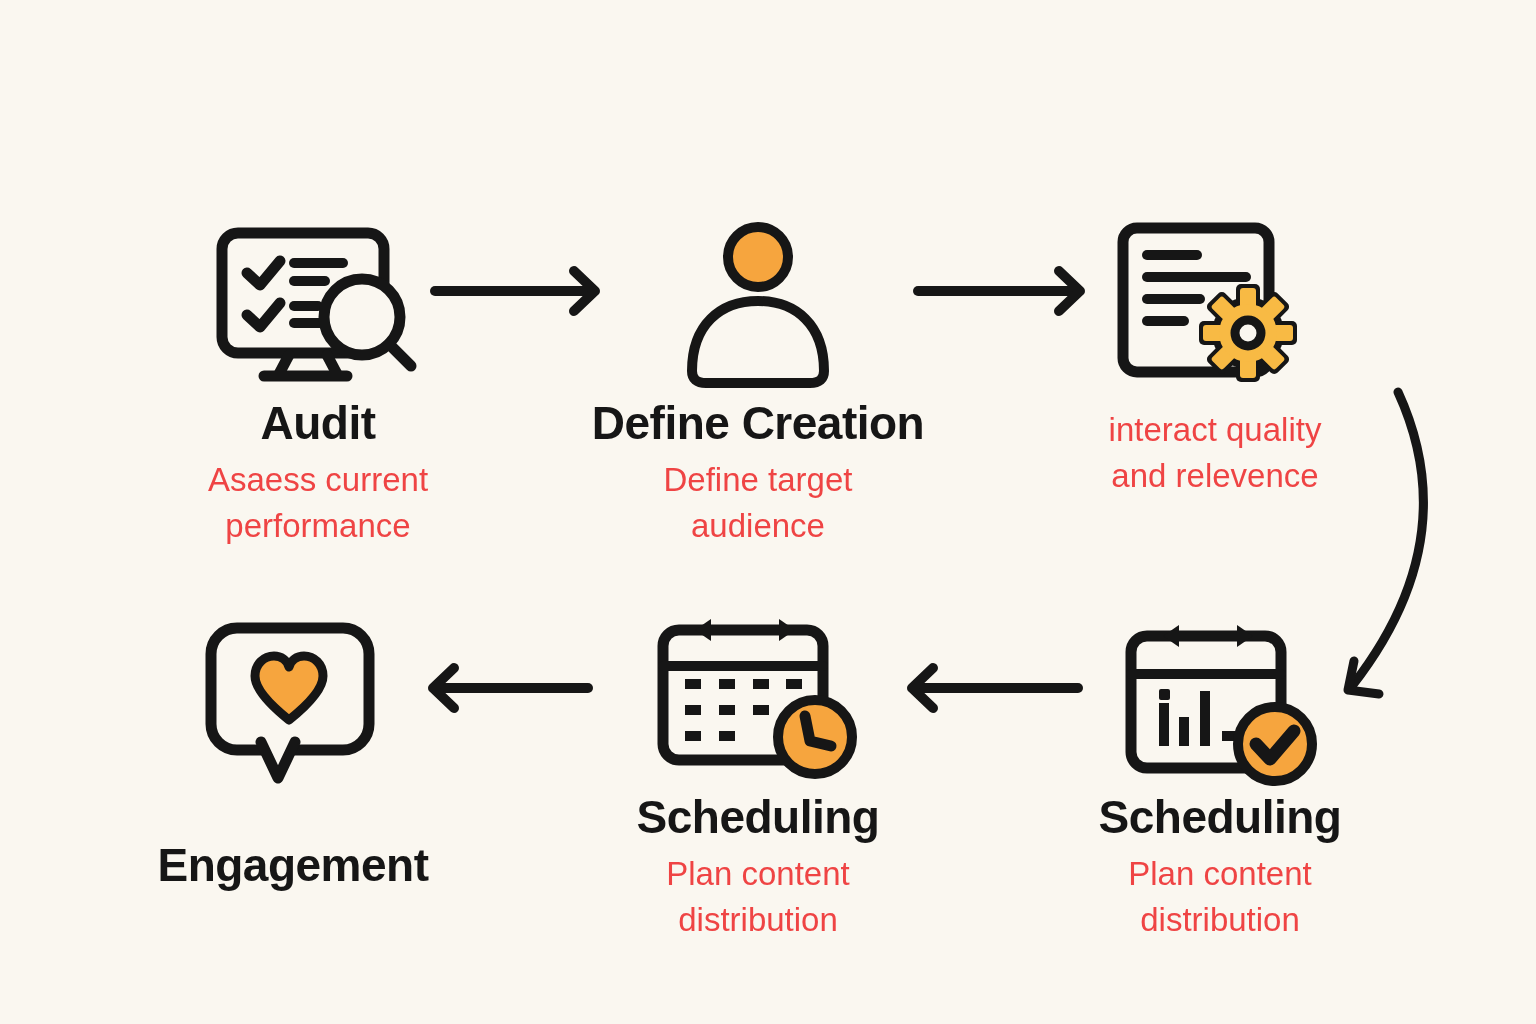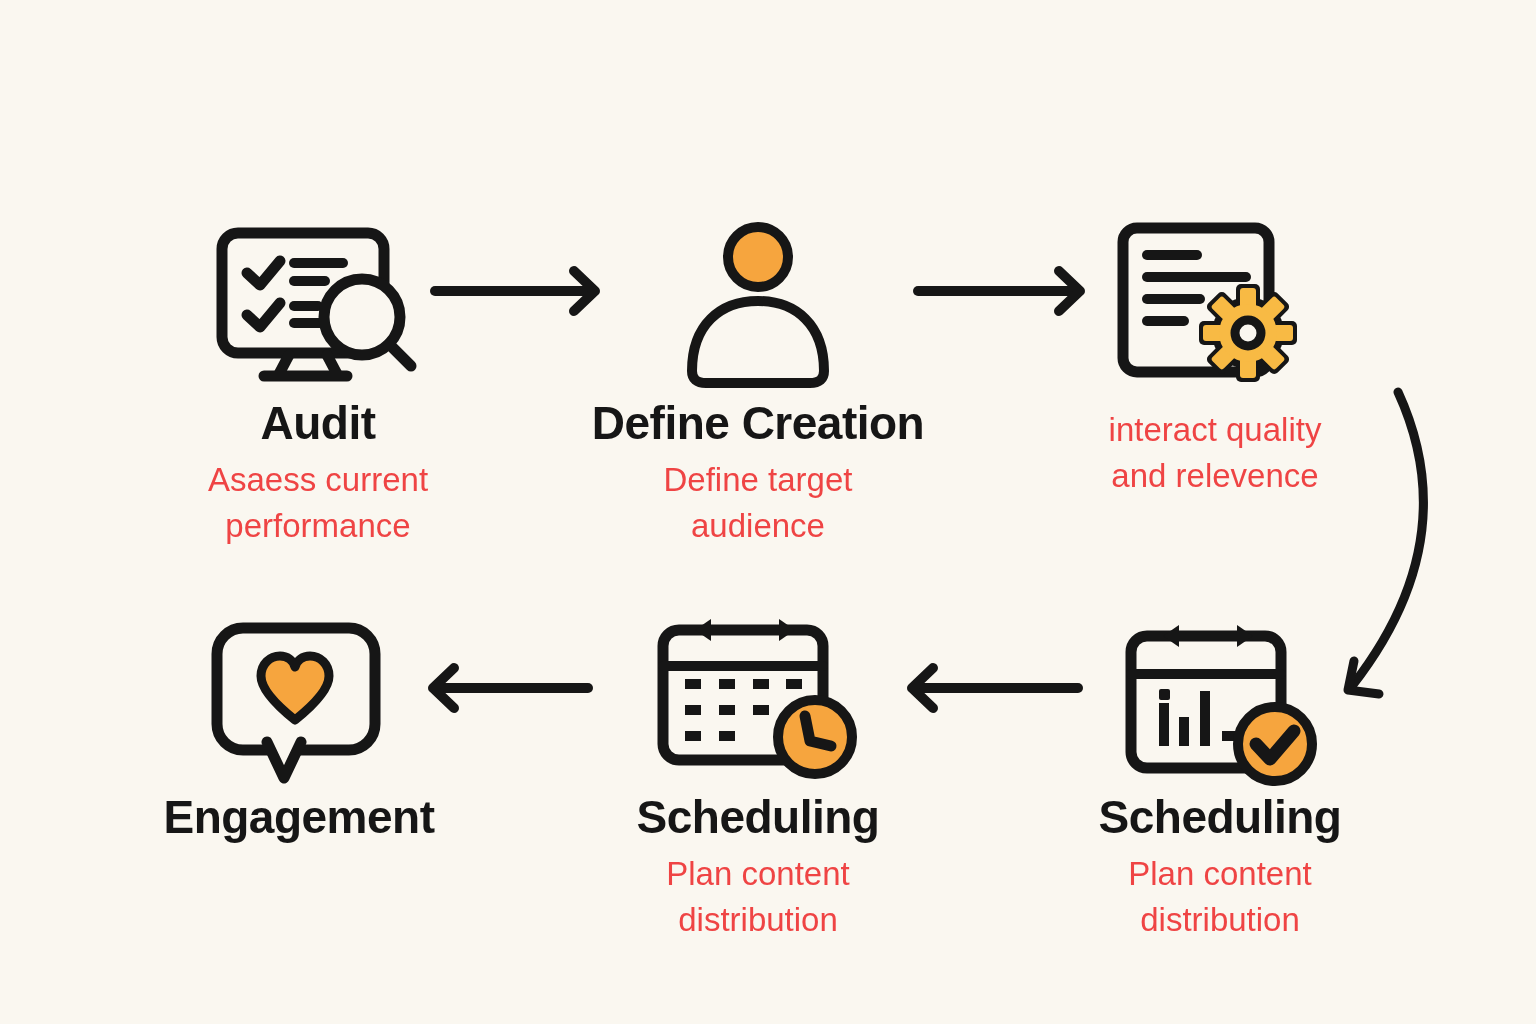--- a/index.html
+++ b/index.html
@@ -24,21 +24,21 @@
   }
   .step-sub{
     font-size:33px;font-weight:400;line-height:46px;text-align:center;
     white-space:pre-line;margin-top:9px;color:#ef4444;
   }
   .step-audit{left:98px;}
   .step-persona{left:538px;}
   .step-content{left:995px;}
   .step-sched-right{left:1000px;}
   .step-sched-mid{left:538px;}
-  .step-engage{left:79px;}
+  .step-engage{left:73px;gap:48px;}
   .arrow-layer{position:absolute;top:0;left:0;pointer-events:none;}
   svg{display:block;}
 </style>
 </head>
 <body>
 
 <div class="canvas">
 
 
   <div class="step row-top step-audit">

